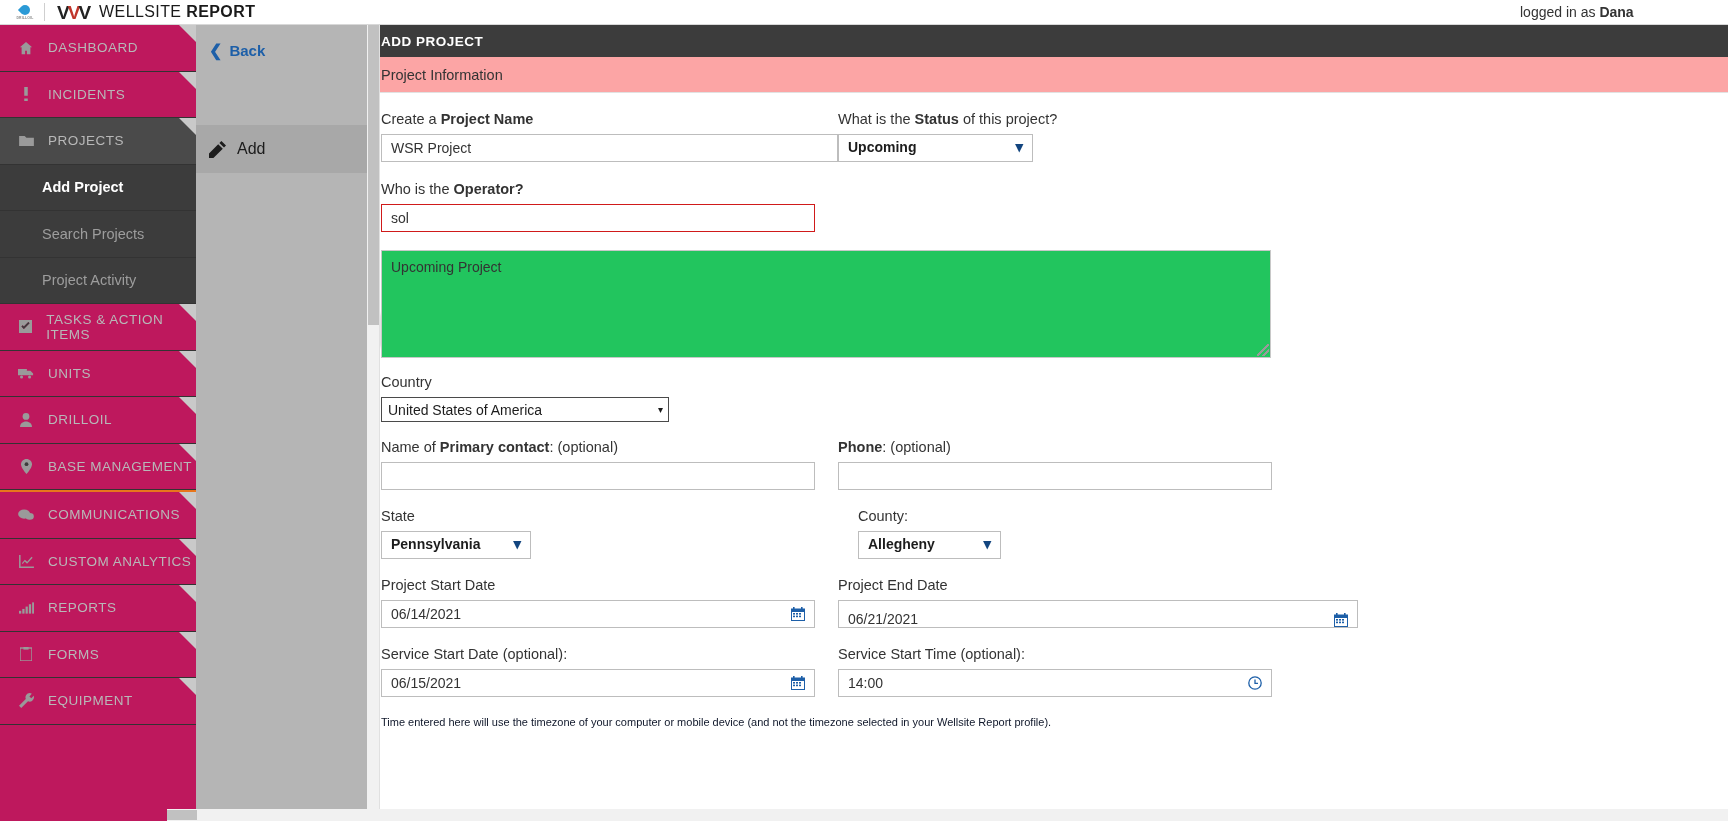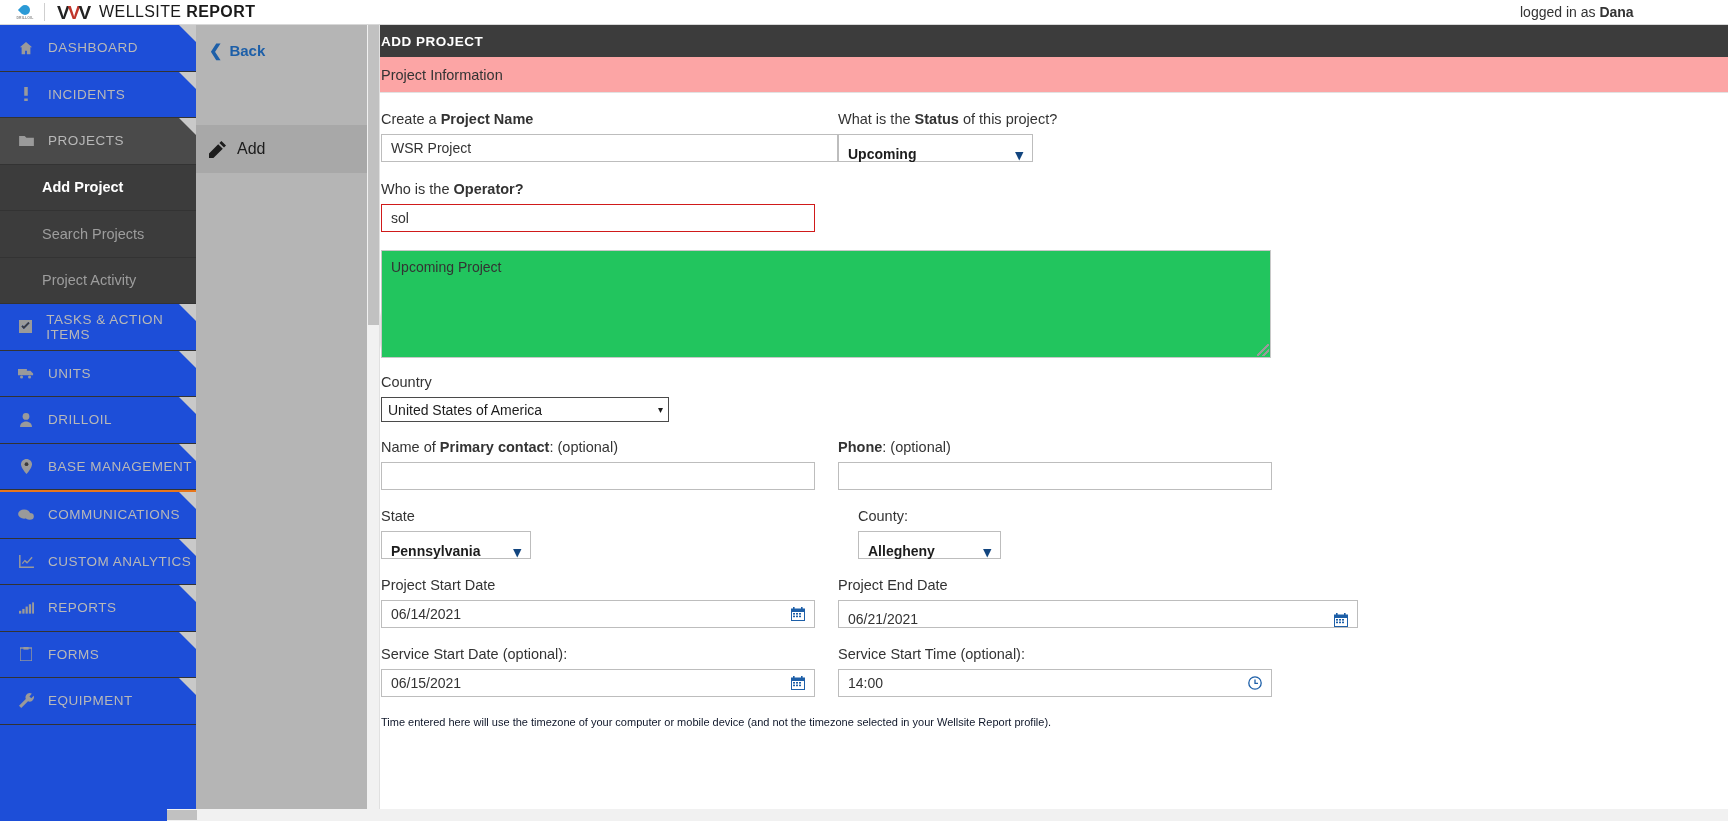--- a/index.html
+++ b/index.html
@@ -36,21 +36,21 @@
   .brandtext b { font-weight:bold; }
   .loginfo {
     margin-left:auto; font-size:14px; color:#333; white-space:nowrap;
     padding-right:0; overflow:hidden; width:208px;
   }
   .loginfo b { font-weight:bold; }
 
   
   .sidebar {
     position:absolute; top:25px; left:0; width:196px; height:796px;
-    background:#1d4ed8;
+    background:#be185d;
   }
   .nav-item {
     position:relative; height:46.5px; display:flex; align-items:center;
     padding-left:16px; border-bottom:1px solid #333;
     color:#b8b8b8; font-size:13.5px; letter-spacing:.5px;
   }
   .nav-item.active { background:#4a4a4a; }
   .nav-item .corner {
     position:absolute; top:0; right:0; width:0; height:0;
     border-top:17px solid #c9c9c9; border-left:17px solid transparent;
@@ -110,22 +110,22 @@
     display:flex; align-items:center; padding:0 9px; font-size:14px; color:#333;
   }
   .field.err { border:1px solid #d01a1a; }
   .field.withicon { padding-right:4px; justify-content:space-between; }
   .icon-blue { color:#1d5fa8; display:flex; align-items:center; margin-right:5px; }
   .icon-blue svg { display:block; fill:#1d5fa8; }
 
   
   .bselect {
     height:28px; border:1px solid #bdbdbd; background:#fff;
-    display:flex; align-items:center; justify-content:space-between;
-    padding:12px 9px 0 9px; font-size:14px; font-weight:bold; color:#1c1c1c;
+    display:flex; justify-content:space-between;
+    padding:4px 9px 0 9px; font-size:14px; font-weight:bold; color:#1c1c1c;
   }
   .bchev { color:#12457f; font-weight:bold; font-size:15px; line-height:1; margin-left:14px; }
 
   
   .nselect {
     height:25px; border:1px solid #4a4a4a; background:#fff;
     display:flex; align-items:center; justify-content:space-between;
     padding:0 5px 0 6px; font-size:14px; color:#1c1c1c;
   }
   .nchev { font-size:10px; color:#1c1c1c; }

